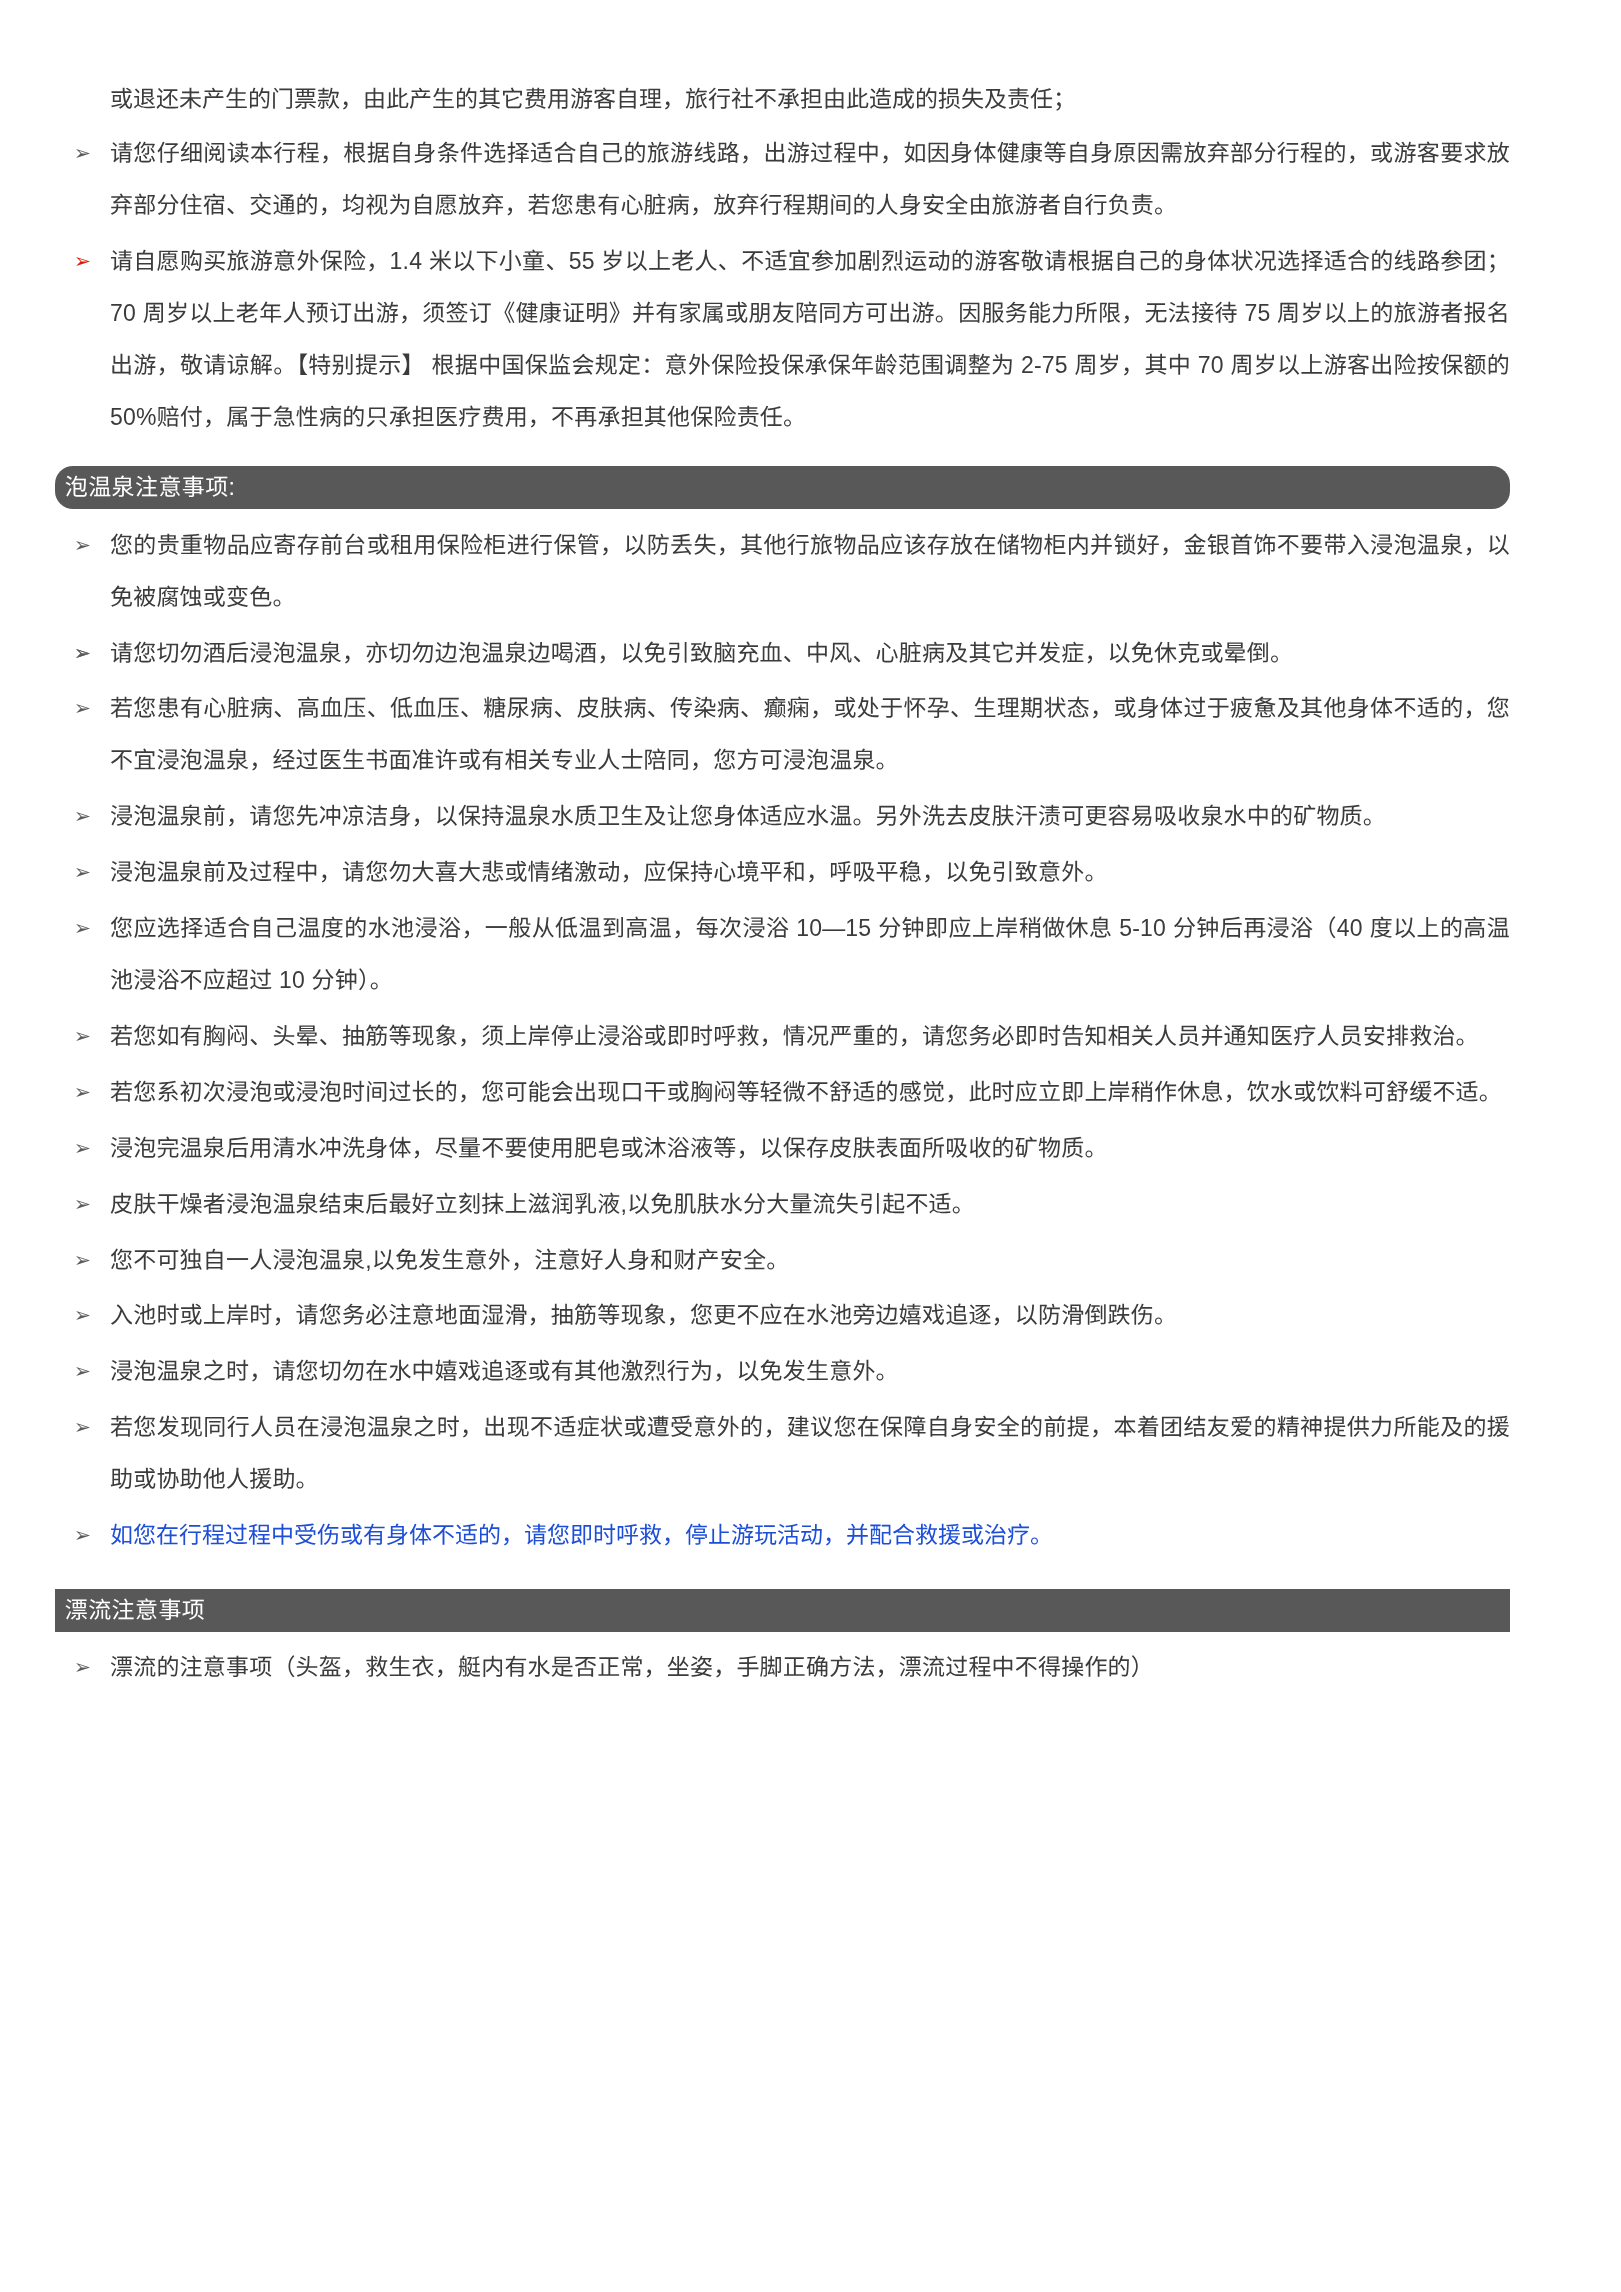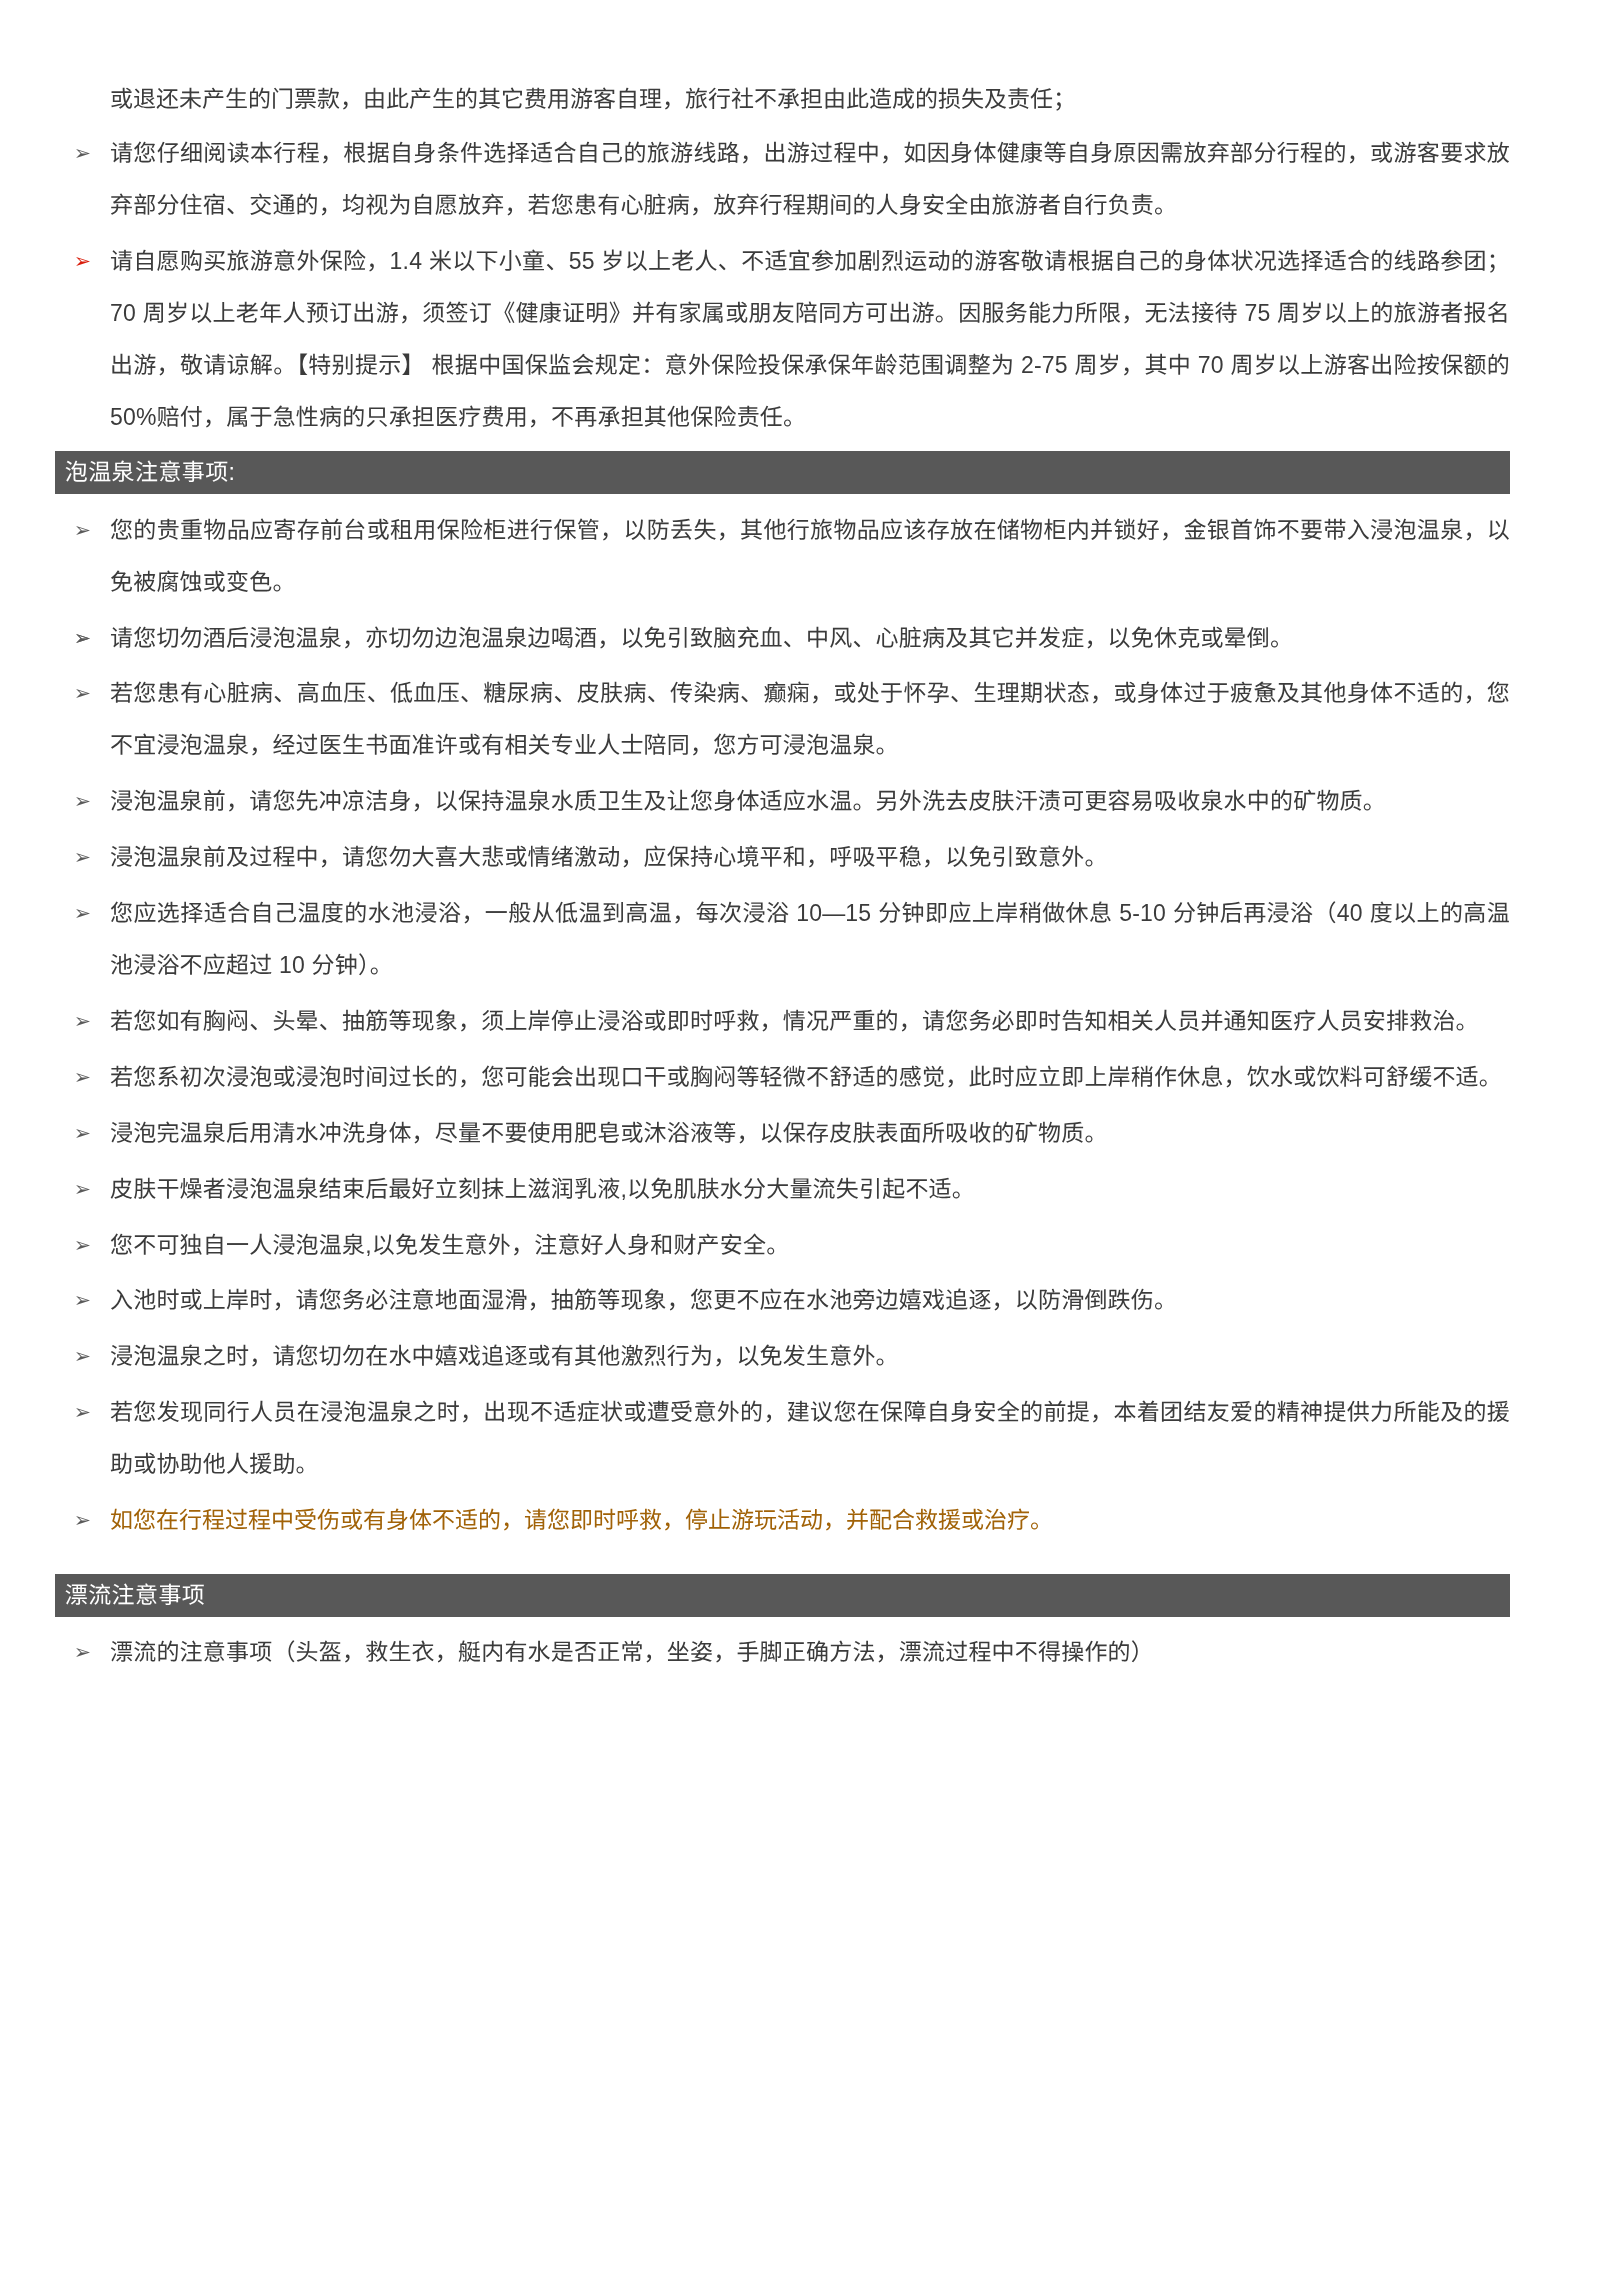--- a/index.html
+++ b/index.html
@@ -65,21 +65,21 @@
   }
 
   
   .cont {
     position: relative;
     padding-left: 55px;
     font-size: 23px;
     line-height: 52px;
     text-align: justify;
     text-justify: inter-ideograph;
-    color: #a16207;
+    color: #1d4ed8;
   }
 
   
   .orphan {
     padding-left: 55px;
     font-size: 23px;
     line-height: 52px;
     color: #3b3b3b;
     text-align: justify;
     text-justify: inter-ideograph;
@@ -96,21 +96,21 @@
     padding: 0 0 0 9.8px;
     margin: 7.8px 0 9.8px 0;
     width: 1455px;
     box-sizing: border-box;
     font-weight: normal;
     letter-spacing: 0.4px;
     overflow: hidden;
     white-space: nowrap;
   }
 
-  .band-gap-top { margin-top: 8px; }
+  .band-gap-top { margin-top: 23px; border-radius: 18px; }
   .spacer-20 { height: 19.6px; }
 </style>
 </head>
 <body>
 
 <div class="page">
   <div class="content">
 
     <div class="orphan">或退还未产生的门票款，由此产生的其它费用游客自理，旅行社不承担由此造成的损失及责任；</div>
 

